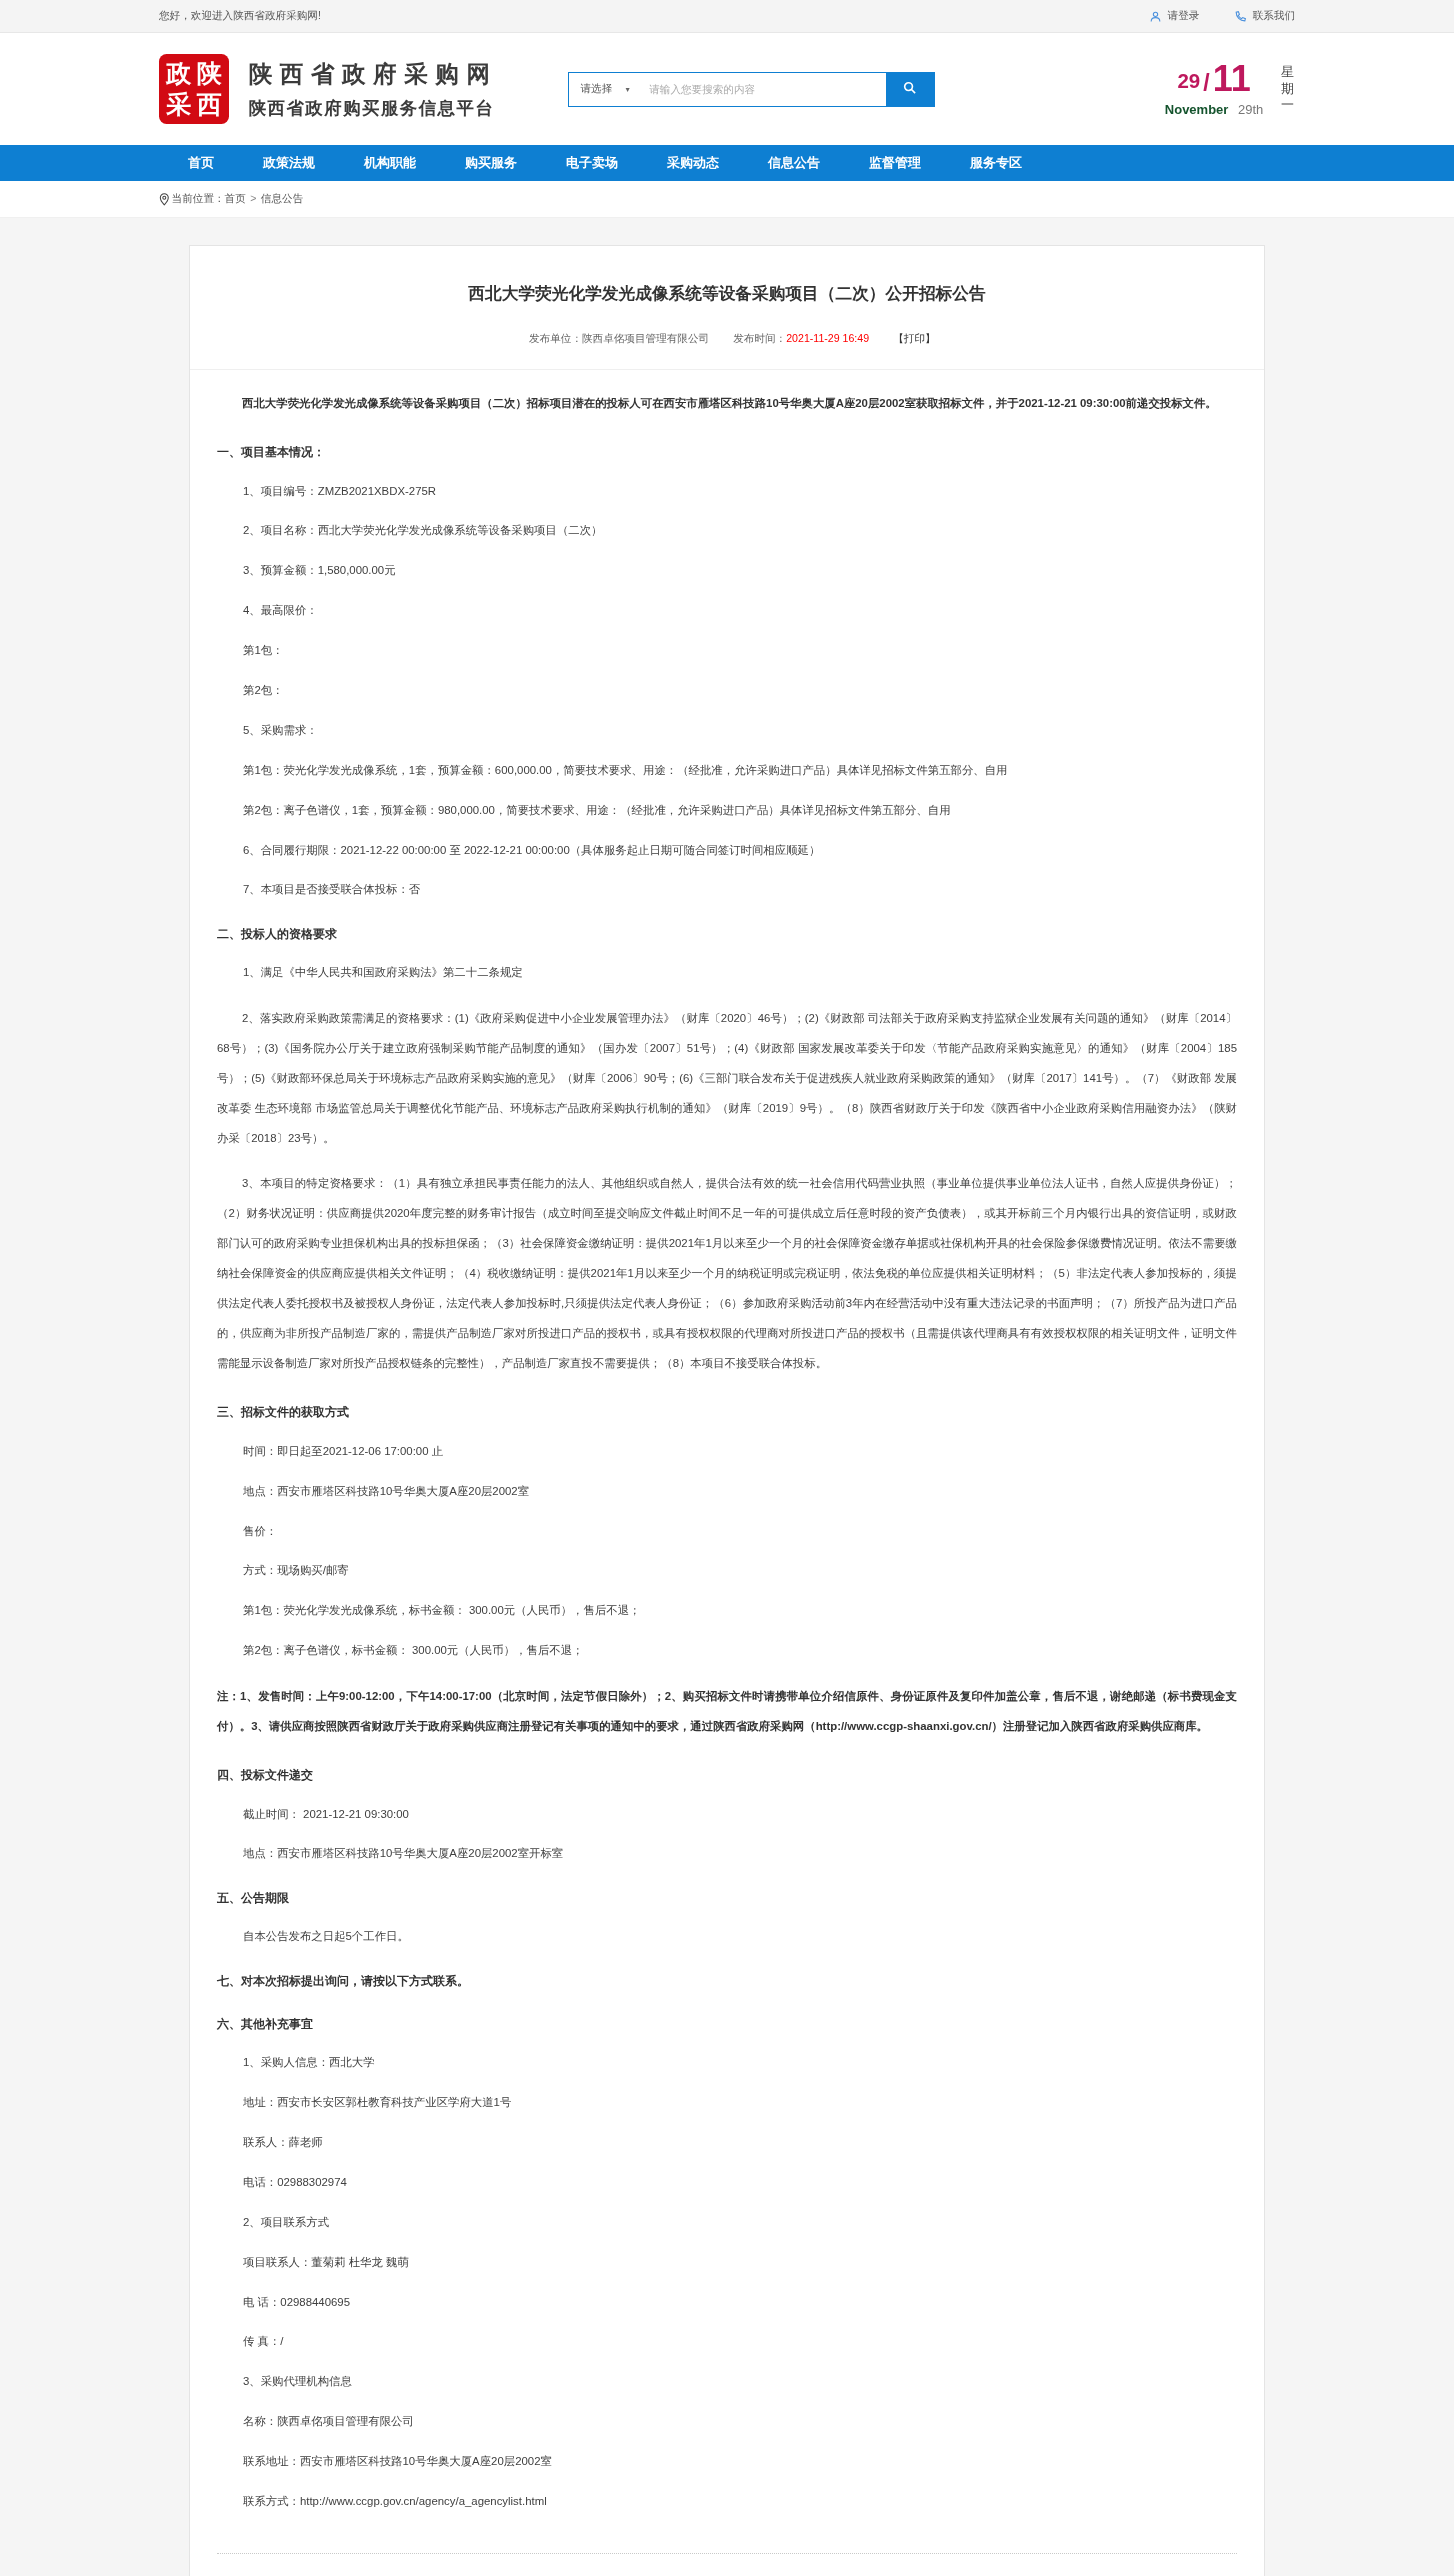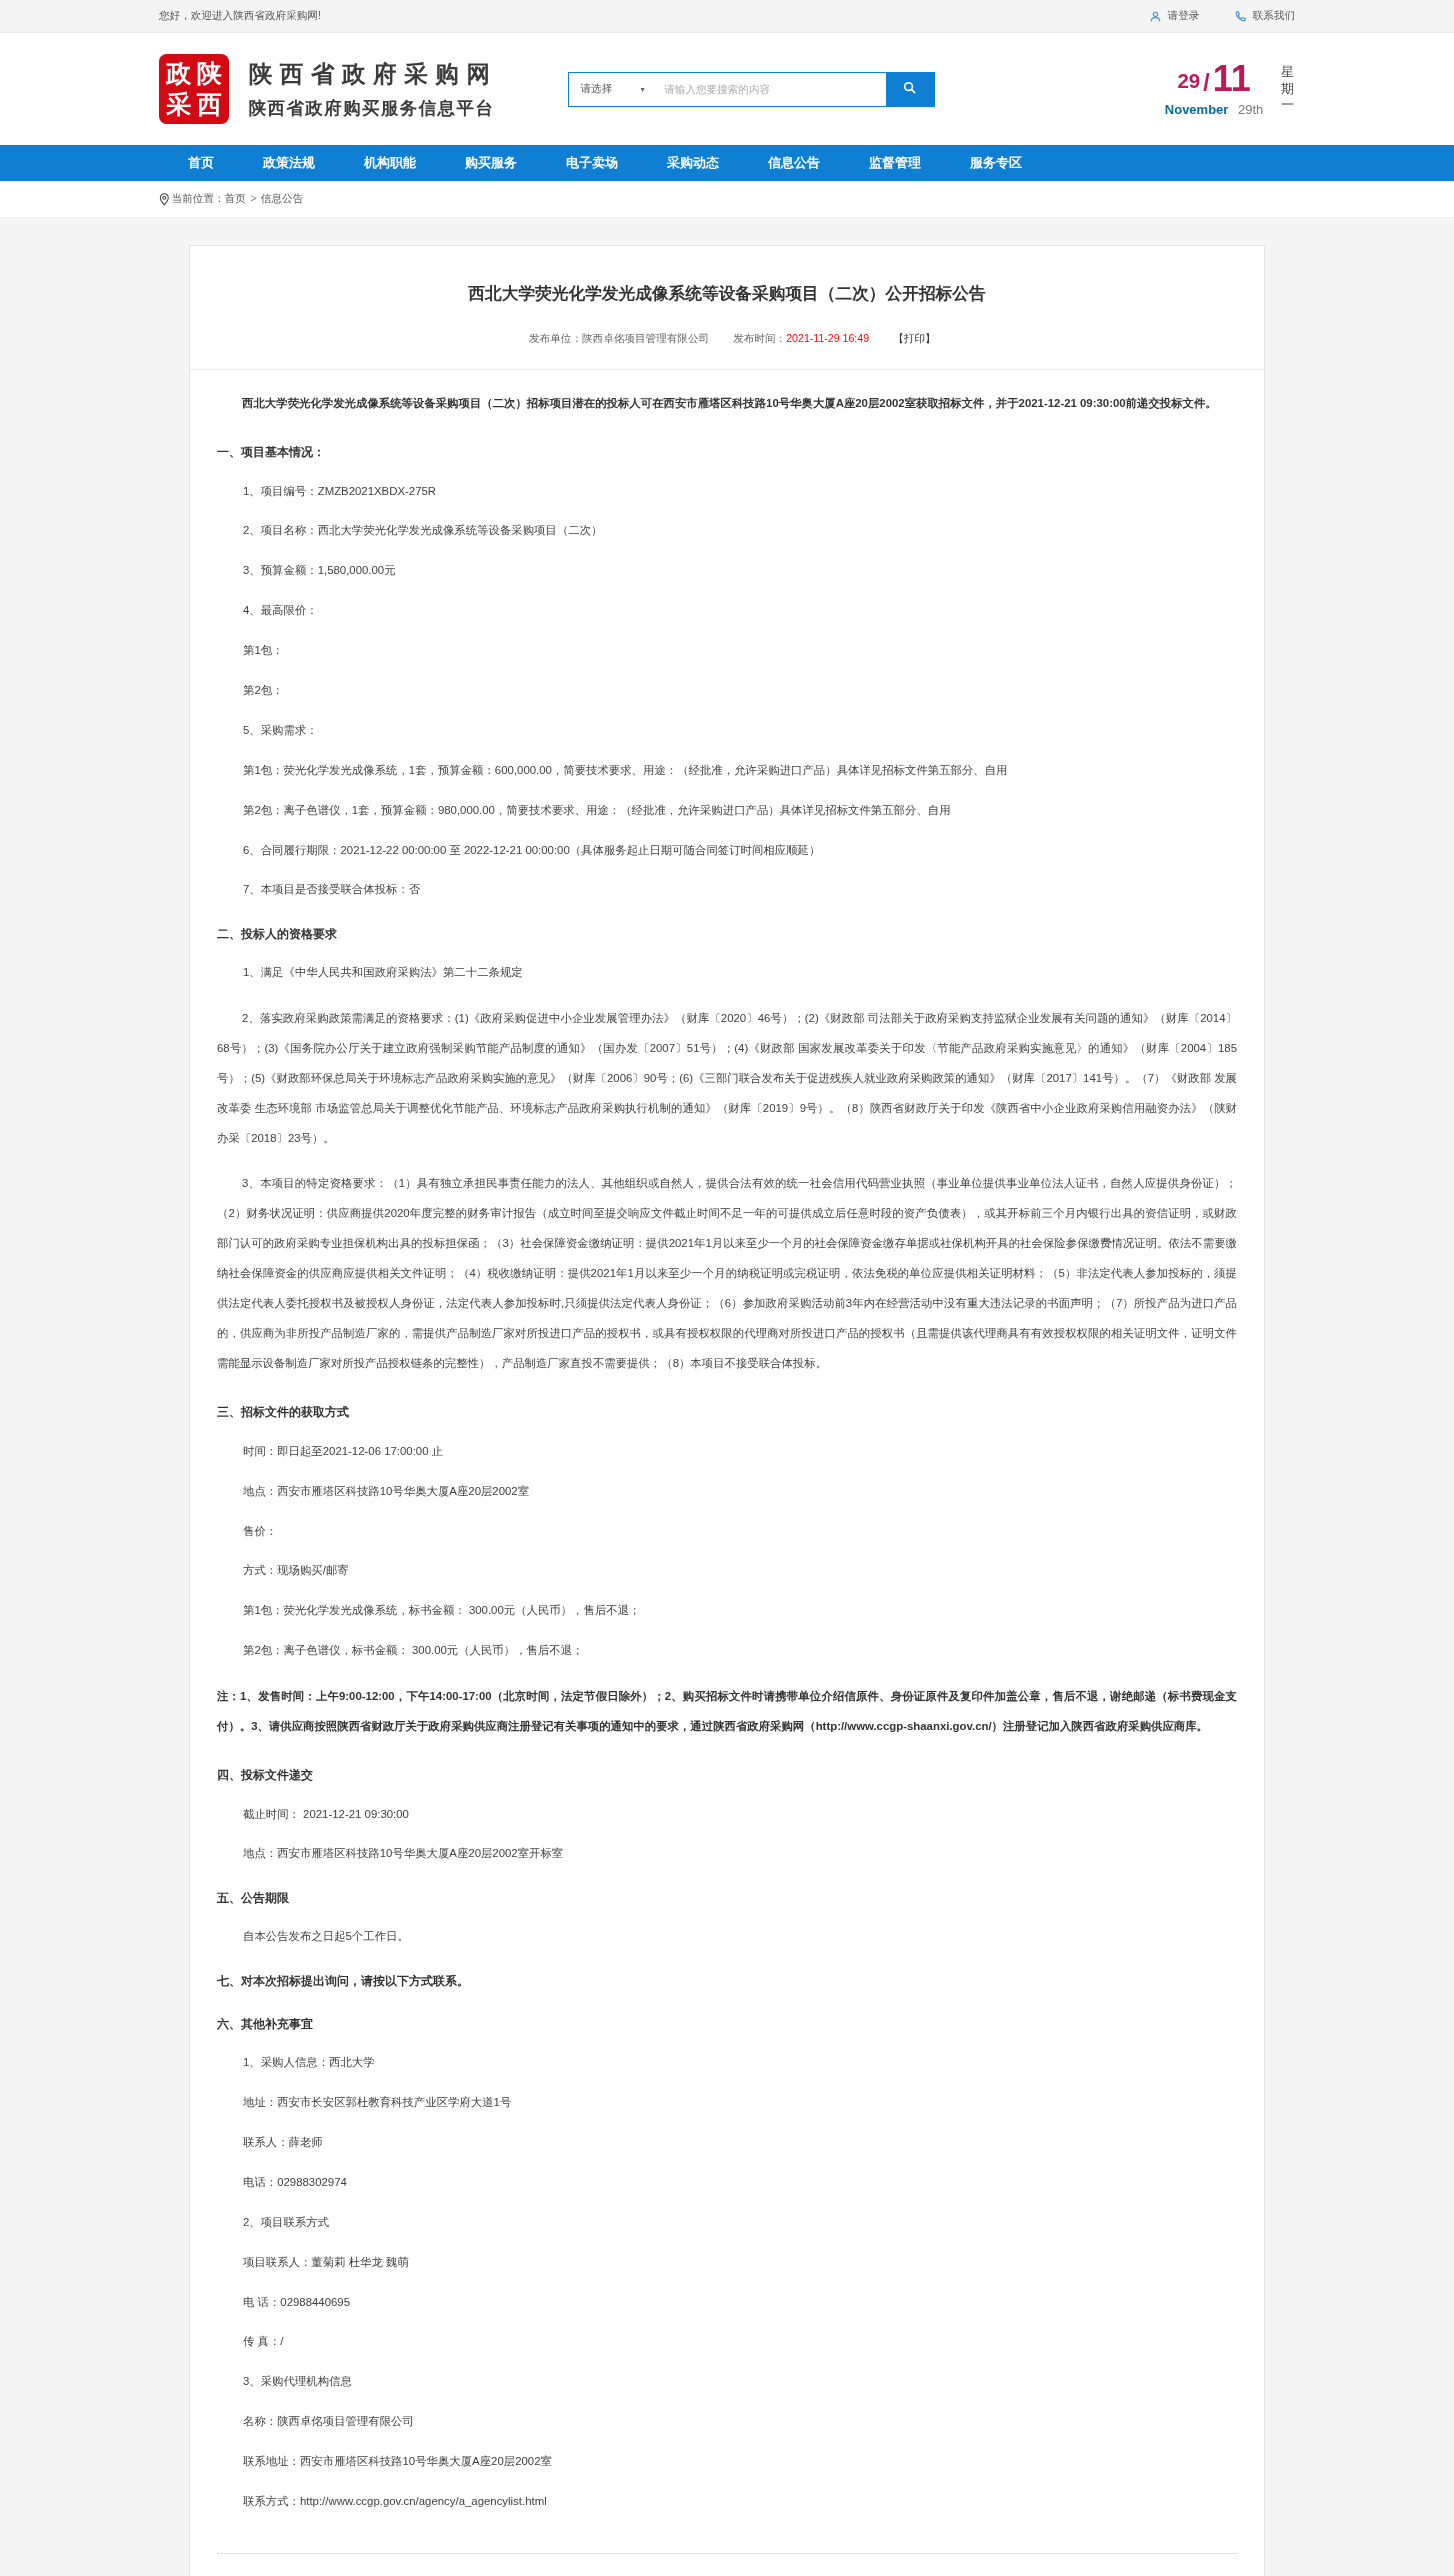--- a/index.html
+++ b/index.html
@@ -32,34 +32,34 @@
     font-family:"Liberation Serif","DejaVu Serif",serif;
   }
   .site-names { margin-left:19.7px; }
   .site-title { font-size:23.5px; font-weight:bold; color:#3b3b3b; letter-spacing:7.6px; }
   .site-sub { font-size:17.4px; font-weight:bold; color:#3b3b3b; letter-spacing:1.5px; margin-top:6px; }
 
   .search-box {
     display:flex; align-items:stretch; height:35px; width:367px;
     border:1.5px solid #0e7fd2; background:#fff; margin-left:70px;
   }
-  .search-select { display:flex; align-items:center; gap:27px; padding:0 10.6px 0 12px; font-size:10.6px; color:#555; cursor:pointer; flex:0 0 auto; }
+  .search-select { display:flex; align-items:center; gap:12px; padding:0 10.6px 0 12px; font-size:10.6px; color:#555; cursor:pointer; flex:0 0 auto; }
   .search-select .caret { font-size:6.8px; color:#666; }
   .search-input { border:0; outline:none; flex:1; font-size:10.6px; color:#333; padding:0 7.6px; font-family:Liberation Serif, serif; }
   .search-input::placeholder { color:#aaa; }
   .search-btn { width:48px; background:#0e7fd2; border:0; cursor:pointer; display:flex; align-items:center; justify-content:center; }
 
   .date-block { margin-left:auto; display:flex; align-items:center; gap:16.7px; }
   .date-nums { text-align:center; }
   .date-line1 { color:#be185d; line-height:1; white-space:nowrap; }
   .date-day { font-size:20.5px; font-weight:bold; position:relative; top:-3px; }
   .date-slash { font-size:23px; font-weight:bold; padding:0 3px; }
   .date-month { font-size:36px; font-weight:bold; }
   .date-line2 { margin-top:4.5px; font-size:13px; color:#555; }
-  .date-line2 .m-en { font-weight:bold; color:#0369a1;text-align:right; }
+  .date-line2 .m-en { font-weight:bold; color:#14532d;text-align:right; }
   .date-line2 .d-en { color:#777; margin-left:6px; }
   .weekday { font-size:13px; color:#444; line-height:16.7px; width:15px; text-align:center; }
 
   
   .nav { background:#0e7fd2; height:36px; }
   .nav .wrap { display:flex; align-items:center; height:100%; padding-left:29px; gap:49px; }
   .nav-item { color:#fff; font-size:13px; font-weight:bold; text-decoration:none; cursor:pointer; white-space:nowrap; }
 
   
   .crumb-bar { background:#fff; height:37px; border-bottom:0.8px solid #f0f0f0; }

